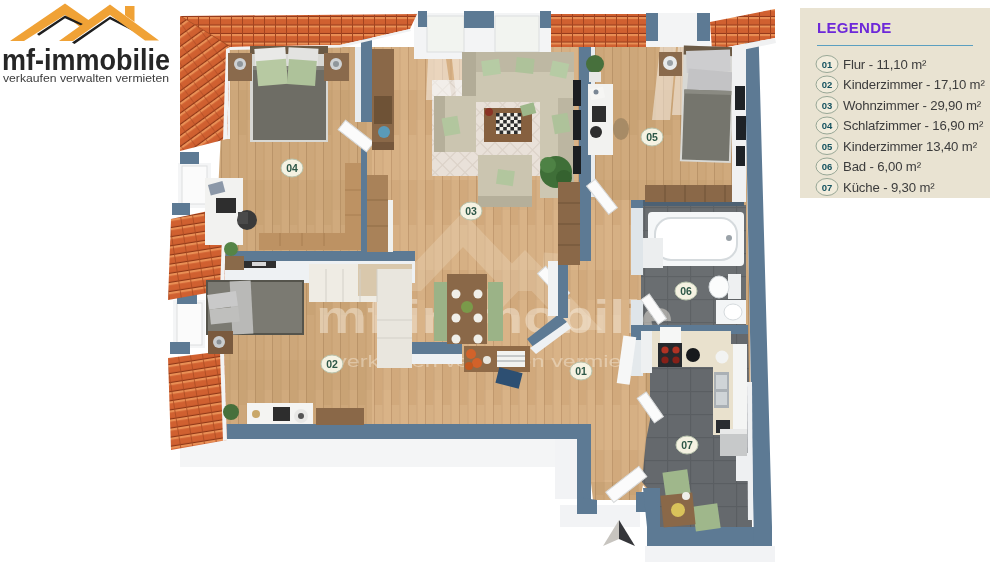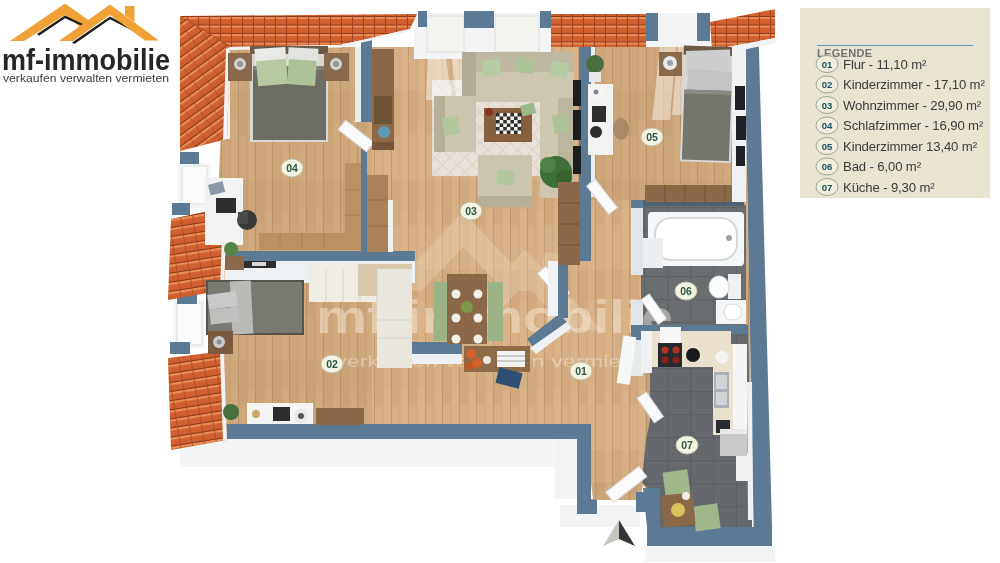--- a/index.html
+++ b/index.html
@@ -539,21 +539,21 @@
 <path d="M37,34 L65,15.5 L85,25 L85,27.3 L65,18.2 L39,35.8 Z" fill="#1f1f1f"></path>
 <path d="M72,42.5 L110,16.5 L133.5,28.8 L133.5,31.2 L110,19.3 L74.5,44 Z" fill="#1f1f1f"></path>
 <path d="M59,41 L110,4.5 L159,40.5 L145,40.5 L110,15 L73,41 Z" fill="#f0a236"></path>
 <path d="M125,6 L134.5,6 L134.5,22 L125,15.2 Z" fill="#f0a236"></path>
 <text x="2" y="70" font-size="30" font-weight="bold" fill="#262626" textLength="168" lengthAdjust="spacingAndGlyphs">mf-immobilie</text>
 <text x="3" y="82" font-size="11.3" fill="#3b3b3b" textLength="166" lengthAdjust="spacingAndGlyphs">verkaufen verwalten vermieten</text>
 </svg>
 </div>
 
 <div class="abs" style="left:800px;top:8px;width:190px;height:190px;background:#e9e3d2;">
-<div style="position:absolute;left:17px;top:11px;font-size:11px;font-weight:bold;color:#737373;letter-spacing:0.3px;margin-top:28px;">LEGENDE</div>
+<div style="position:absolute;left:17px;top:11px;font-size:15px;font-weight:bold;color:#6d28d9;letter-spacing:0.3px;">LEGENDE</div>
 <div style="position:absolute;left:17px;top:37px;width:156px;border-top:1.5px solid #5b9fc0;"></div>
 <div style="position:absolute;left:0;top:47px;width:190px;">
 <svg width="190" height="143" viewBox="0 0 190 143">
 <g font-size="9.5" font-weight="bold" text-anchor="middle" fill="#14525f">
 <g>
               <ellipse cx="27" cy="9" rx="11" ry="8.5" fill="#f1ecdc" stroke="#98a796"></ellipse>
               <text x="27" y="12.5">01</text>
             </g>
 <g>
               <ellipse cx="27" cy="29.5" rx="11" ry="8.5" fill="#f1ecdc" stroke="#98a796"></ellipse>

